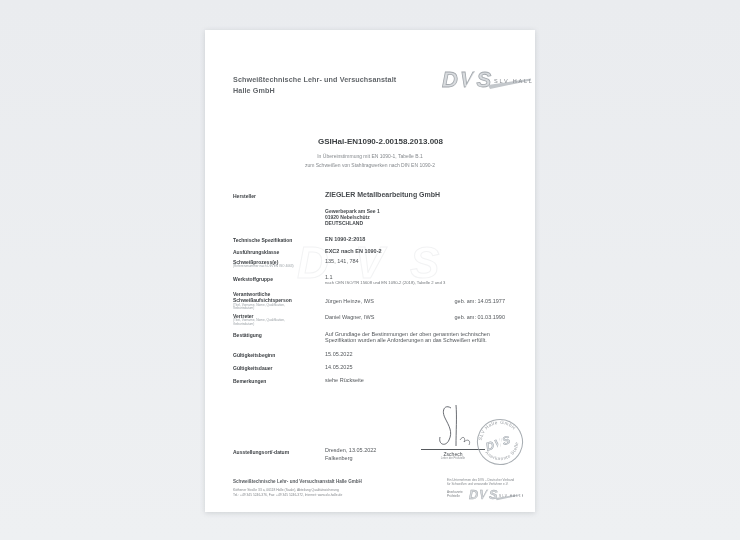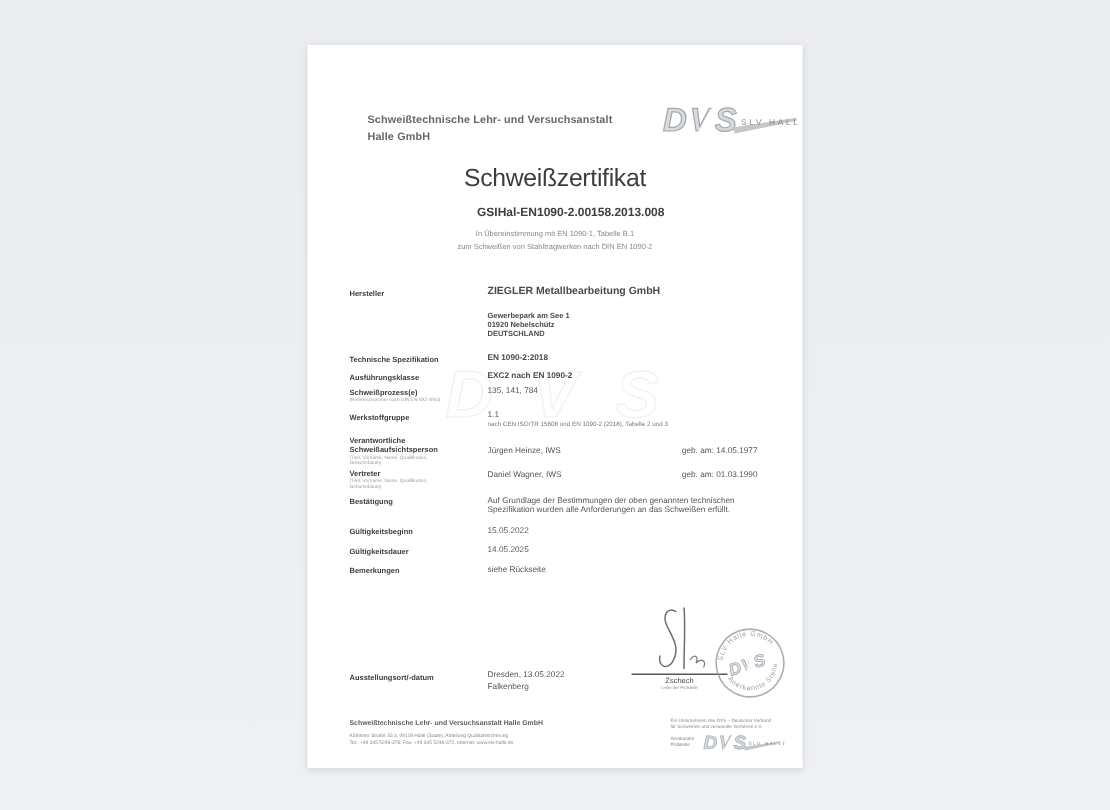--- a/index.html
+++ b/index.html
@@ -34,33 +34,32 @@
 </head>
 <body>
 
 <div class="stage">
   <div class="page">
 
     <svg class="abs" style="left:88px; top:200px; opacity:.16;" width="210" height="62" viewBox="0 0 210 62">
       <text x="4" y="48" font-size="44" font-weight="bold" font-style="italic" fill="none" stroke="#aeb3b8" stroke-width="1" letter-spacing="26">DVS</text>
     </svg>
 
-    <div class="abs orgname" style="left:40px; top:44px;">
+    <div class="abs orgname" style="left:28px; top:44px;">
       <div>Schweißtechnische Lehr- und Versuchsanstalt</div>
       <div>Halle GmbH</div>
     </div>
 
     <svg class="abs" style="left:236px; top:36px;" width="92" height="26" viewBox="0 0 92 26">
       <text x="1" y="21" font-size="22" font-weight="bold" font-style="italic" fill="#d8dbde" stroke="#a3a8ad" stroke-width="0.8" letter-spacing="2">DVS</text>
       <path d="M37 0 L42 0 L27 26 L22 26 Z" fill="#ffffff"></path>
       <path d="M47 19 L90 12.5 L90 14.5 L49 23 Z" fill="#c3c7cb"></path>
       <text x="53" y="17" font-size="5.5" letter-spacing="1.8" fill="#85898e">SLV HALLE</text>
     </svg>
 
-    <div class="abs title" style="left:0; right:0; top:80px;">Schweißzertifikat</div>
     <div class="abs certno" style="left:0; right:0; top:107px;padding-left:21px;">GSIHal-EN1090-2.00158.2013.008</div>
     <div class="abs conf" style="left:0; right:0; top:122px;">In Übereinstimmung mit EN 1090-1, Tabelle B.1</div>
     <div class="abs conf" style="left:0; right:0; top:131px;">zum Schweißen von Stahltragwerken nach DIN EN 1090-2</div>
 
     <div class="abs lbl" style="left:28px; top:163px;">Hersteller</div>
     <div class="abs val valb" style="left:120px; top:161px; font-size:7px;">ZIEGLER Metallbearbeitung GmbH</div>
     <div class="abs val valb vals" style="left:120px; top:178px; line-height:6.2px;">
       <div>Gewerbepark am See 1</div>
       <div>01920 Nebelschütz</div>
       <div>DEUTSCHLAND</div>

